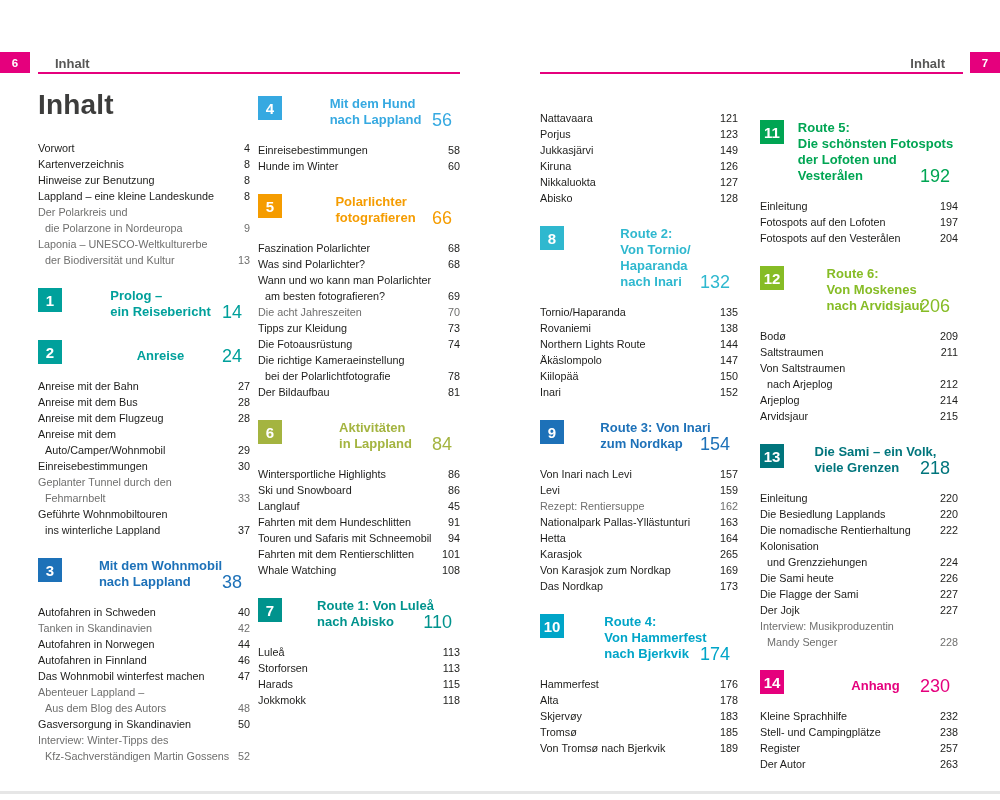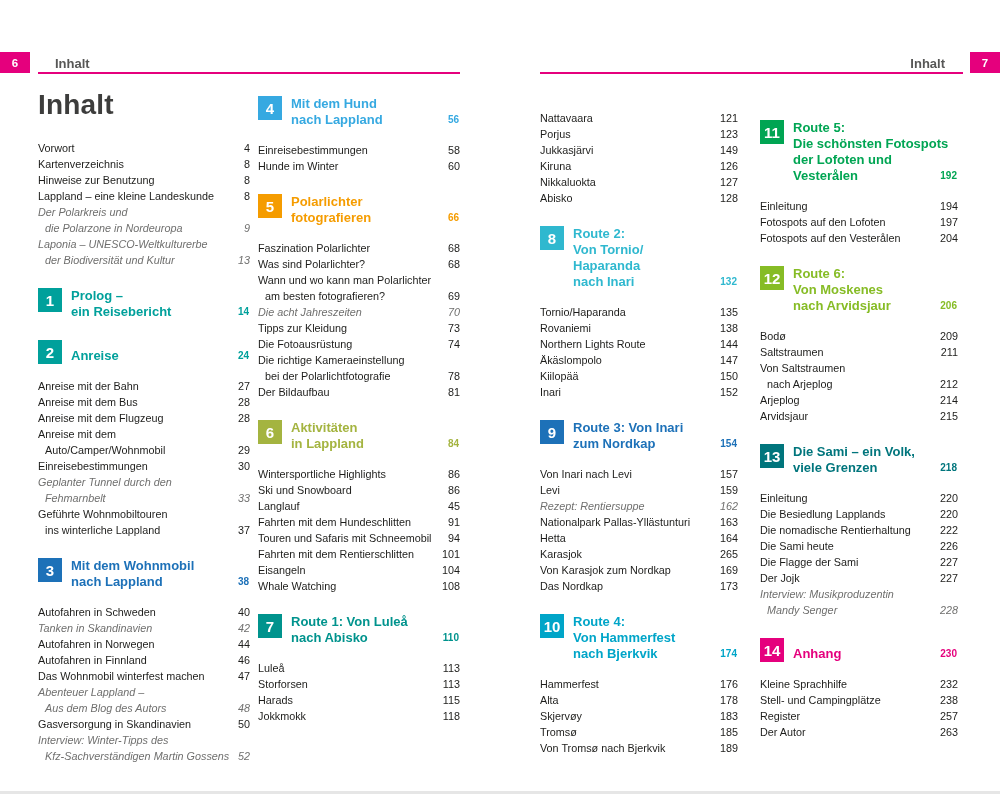--- a/index.html
+++ b/index.html
@@ -37,35 +37,35 @@
     font-weight:bold; color:var(--heading); letter-spacing:0.2px;
   }
 
   
   .entry { display:flex; align-items:flex-end; }
   .entry-text {
     flex:1; font-size:10.8px; line-height:16px; color:var(--text);
     white-space:pre-line; padding-left:7px; text-indent:-7px;
   }
   .entry-page { font-size:10.8px; line-height:16px; color:var(--text); margin-left:6px; }
-  .entry.italic .entry-text, .entry.italic .entry-page { font-style:italic; color:var(--muted); }
+  .entry.italic .entry-text, .entry.italic .entry-page { color:var(--muted); }
 
   
   .chapter { position:relative; display:flex; margin:20px 0 14px 0; }
   .items > .chapter:first-child { margin-top:0; }
   .chapnum {
     flex:none; width:24px; height:24px; background:var(--c); color:#fff;
     font-weight:bold; font-size:15px; display:flex; align-items:center; justify-content:center;
   }
-  .chaptitle { flex:1; margin-left:9px; min-height:24px; display:flex; align-items:flex-end; }
+  .chaptitle { flex:1; margin-left:9px; min-height:24px; display:flex; align-items:flex-end;justify-content:center; }
   .chaptitle-text {
     font-weight:bold; font-size:13px; line-height:16px; color:var(--c); white-space:pre-line;
   }
   .chappage {
-    position:absolute; right:1px; bottom:0; font-weight:bold; font-size:10px;
+    position:absolute; right:8px; bottom:0; font-weight:normal; font-size:18px;
     line-height:16px; color:var(--c);
   }
 </style>
 </head>
 <body>
 
 <div class="spread">
 
   <div class="tab tab-left">6</div>
   <div class="hdr-label hdr-left">Inhalt</div>
@@ -280,24 +280,20 @@
         </div>
         <div class="entry">
           <div class="entry-text">Touren und Safaris mit Schneemobil</div>
           <div class="entry-page">94</div>
         </div>
         <div class="entry">
           <div class="entry-text">Fahrten mit dem Rentierschlitten</div>
           <div class="entry-page">101</div>
         </div>
         <div class="entry">
-          <div class="entry-text">Eisangeln</div>
-          <div class="entry-page">104</div>
-        </div>
-        <div class="entry">
           <div class="entry-text">Whale Watching</div>
           <div class="entry-page">108</div>
         </div>
         <div class="chapter" style="--c: #00938D;">
           <div class="chapnum">7</div>
           <div class="chaptitle">
             <span class="chaptitle-text">Route 1: Von Luleå
 nach Abisko</span>
           </div>
           <div class="chappage">110</div>
@@ -521,20 +517,25 @@
         </div>
         <div class="entry">
           <div class="entry-text">Die Besiedlung Lapplands</div>
           <div class="entry-page">220</div>
         </div>
         <div class="entry">
           <div class="entry-text">Die nomadische Rentierhaltung</div>
           <div class="entry-page">222</div>
         </div>
         <div class="entry">
+          <div class="entry-text">Kolonisation
+und Grenzziehungen</div>
+          <div class="entry-page">224</div>
+        </div>
+        <div class="entry">
           <div class="entry-text">Die Sami heute</div>
           <div class="entry-page">226</div>
         </div>
         <div class="entry">
           <div class="entry-text">Die Flagge der Sami</div>
           <div class="entry-page">227</div>
         </div>
         <div class="entry">
           <div class="entry-text">Der Jojk</div>
           <div class="entry-page">227</div>

